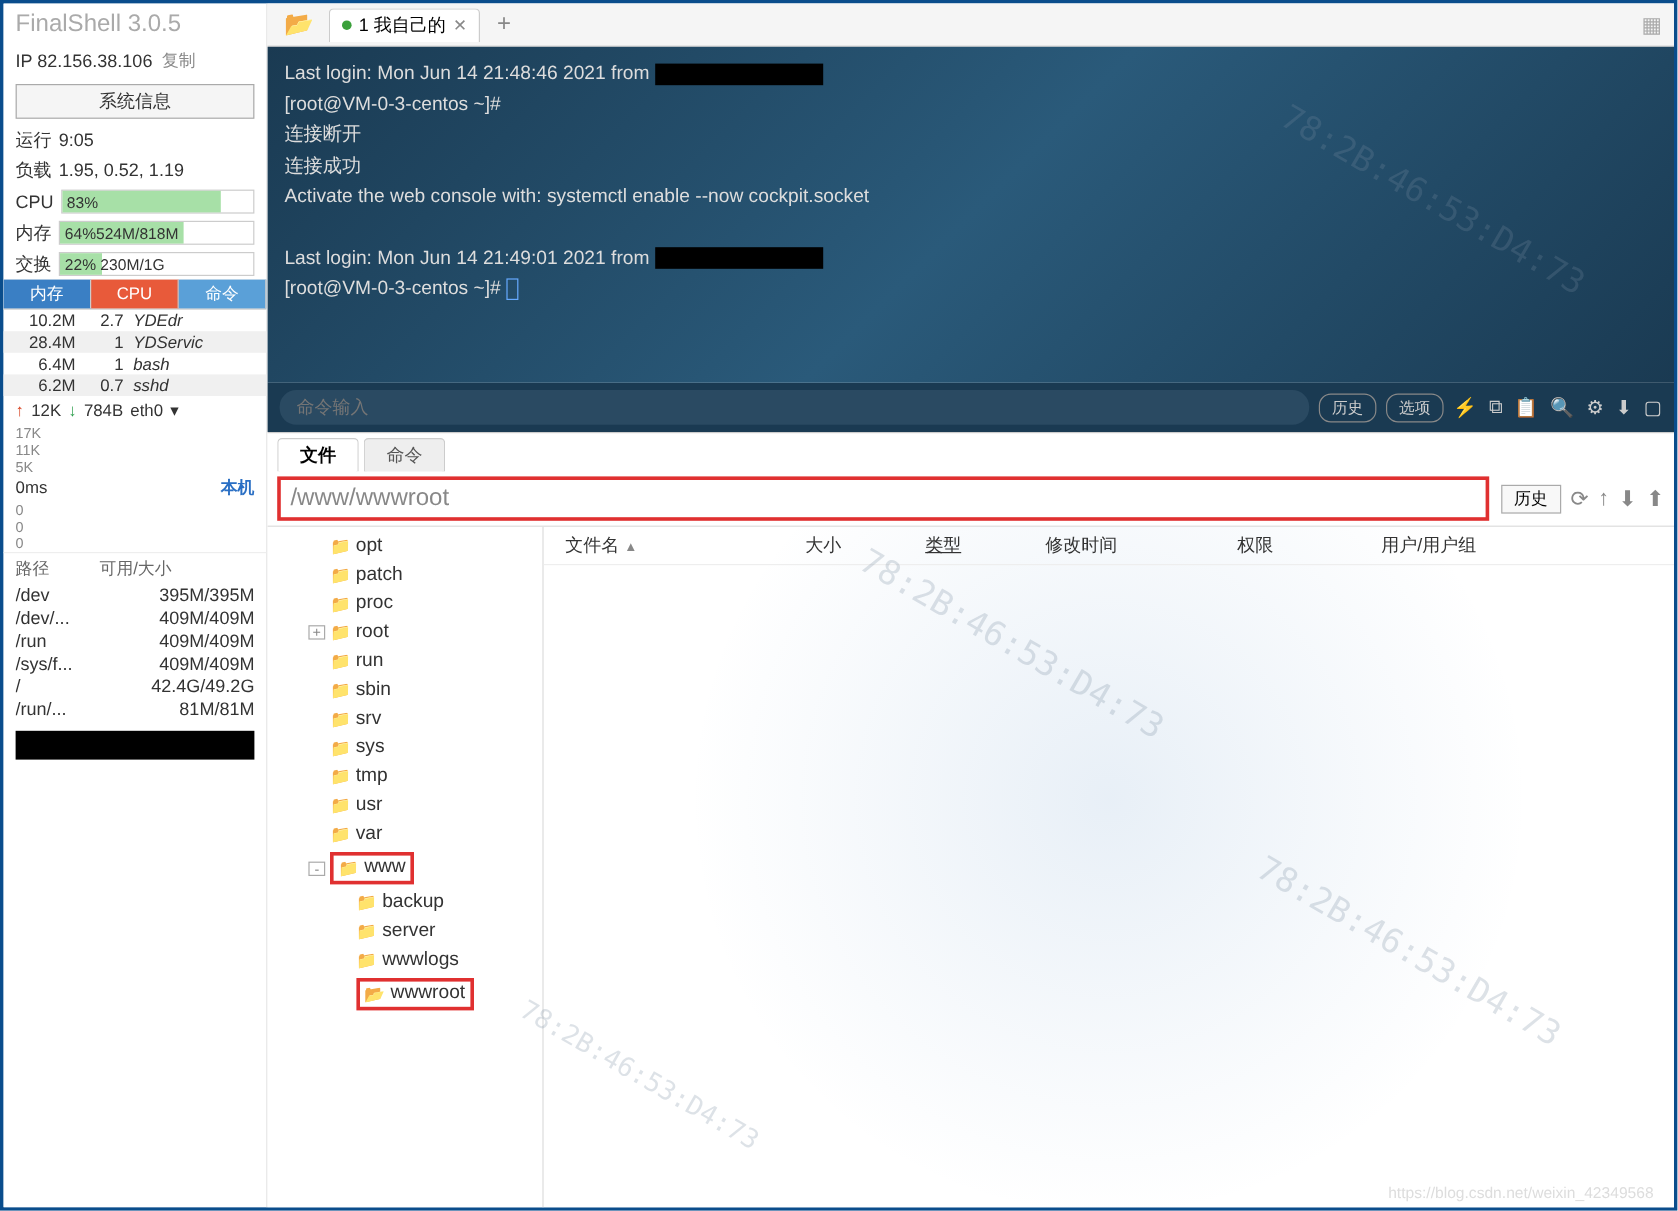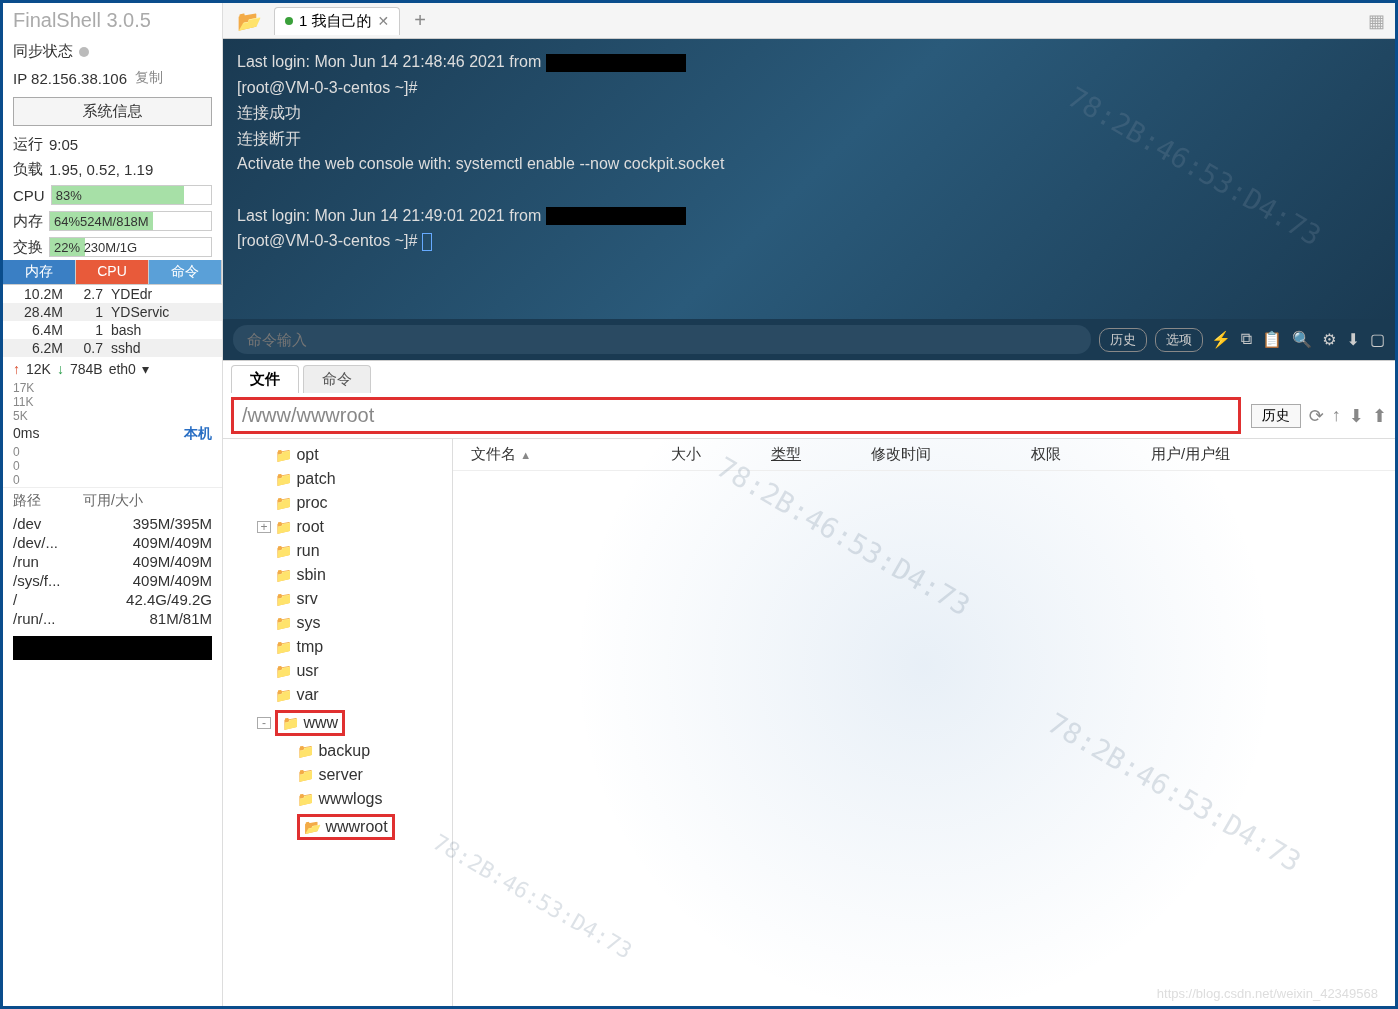--- a/index.html
+++ b/index.html
@@ -19,21 +19,21 @@
 .tab-header { display: flex; background: #e8e8e8; border-bottom: 1px solid #ccc; font-size: 14px; }
 .tab-header .th { flex: 1; text-align: center; padding: 3px 0; border-right: 1px solid #ccc; }
 .tab-header .th.active-mem { background: #3a7fc4; color: #fff; }
 .tab-header .th.active-cpu { background: #e85a3a; color: #fff; }
 .tab-header .th.active-cmd { background: #5aa0d8; color: #fff; }
 .proc-table { font-size: 14px; }
 .proc-table .pr { display: flex; padding: 1px 8px; }
 .proc-table .pr:nth-child(even) { background: #f0f0f0; }
 .proc-table .c1 { width: 60px; text-align: right; padding-right: 8px; }
 .proc-table .c2 { width: 40px; text-align: right; padding-right: 8px; }
-.proc-table .c3 { flex: 1; overflow: hidden; white-space: nowrap; }
+.proc-table .c3 { flex: 1; overflow: hidden; white-space: nowrap; font-style: italic; }
 .net-row { padding: 4px 10px; display: flex; gap: 6px; align-items: center; font-size: 14px; }
 .up-arrow { color: #d94a2a; }
 .down-arrow { color: #2a9d4a; }
 .chart-labels { font-size: 12px; color: #888; padding: 0 10px; }
 .ping-row { display: flex; justify-content: space-between; padding: 2px 10px; font-size: 14px; }
 .ping-link { color: #2a6fc4; font-weight: bold; }
 .disk-header { display: flex; padding: 4px 10px; font-size: 14px; color: #666; border-top: 1px solid #eee; }
 .disk-header .dh1 { width: 70px; }
 .disk-row { display: flex; padding: 1px 10px; font-size: 15px; }
 .disk-row .d1 { width: 70px; overflow: hidden; }
@@ -101,24 +101,20 @@
 
 .csdn { position: absolute; bottom: 8px; right: 20px; color: #ddd; font-size: 13px; }
 </style>
 </head>
 <body>
 
 <div class="app">
 
   <div class="sidebar">
     <div class="sidebar-header">FinalShell 3.0.5</div>
-    <div class="sync-row">
-      <span>同步状态</span>
-      <span class="sync-dot"></span>
-    </div>
     <div class="ip-row">
       <span>IP 82.156.38.106</span>
       <span class="copy-link">复制</span>
     </div>
     <div class="sysinfo-btn">系统信息</div>
     <div class="stat-row">
       <span>运行</span>
       <span>9:05</span>
     </div>
     <div class="stat-row">
@@ -236,22 +232,22 @@
         <span>1 我自己的</span>
         <span class="close">✕</span>
       </div>
       <span class="plus">+</span>
       <span class="grid-icon">▦</span>
     </div>
 
     <div class="terminal">
       <div class="line"><span>Last login: Mon Jun 14 21:48:46 2021 from</span> <span class="redact"></span></div>
       <div class="line">[root@VM-0-3-centos ~]#</div>
+      <div class="line">连接断开</div>
       <div class="line">连接成功</div>
-      <div class="line">连接断开</div>
       <div class="line">Activate the web console with: systemctl enable --now cockpit.socket</div>
       <div class="line">&nbsp;</div>
       <div class="line"><span>Last login: Mon Jun 14 21:49:01 2021 from</span> <span class="redact"></span></div>
       <div class="line"><span>[root@VM-0-3-centos ~]# </span><span class="cursor"></span></div>
     </div>
 
     <div class="cmd-input-bar">
       <input class="cmd-input" placeholder="命令输入" style="">
       <button class="cmd-btn">历史</button>
       <button class="cmd-btn">选项</button>

